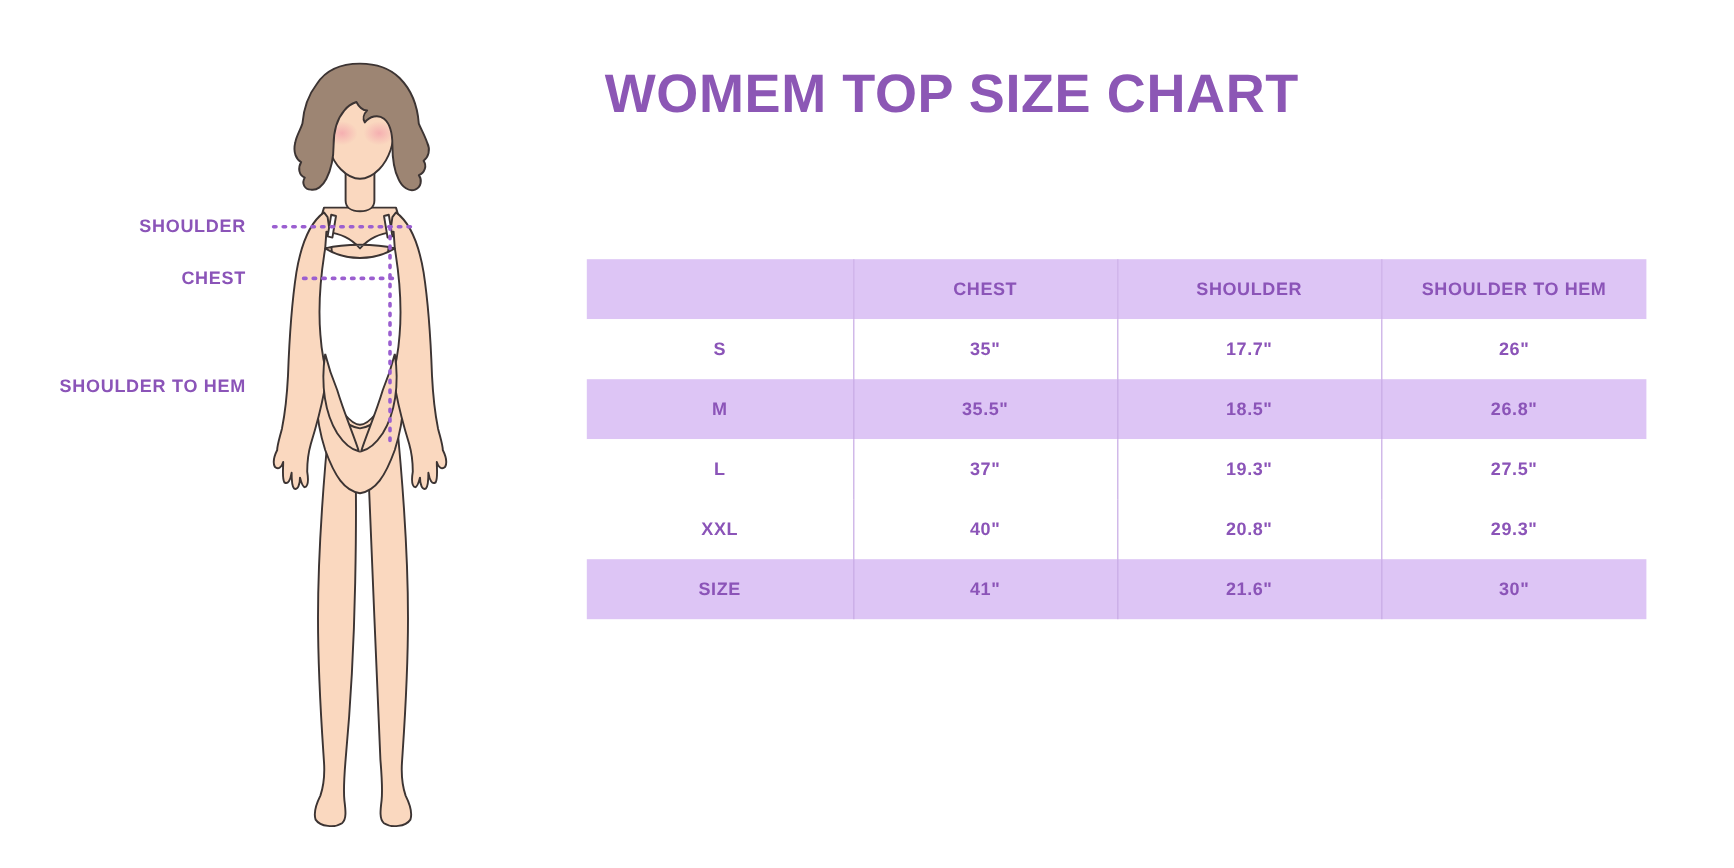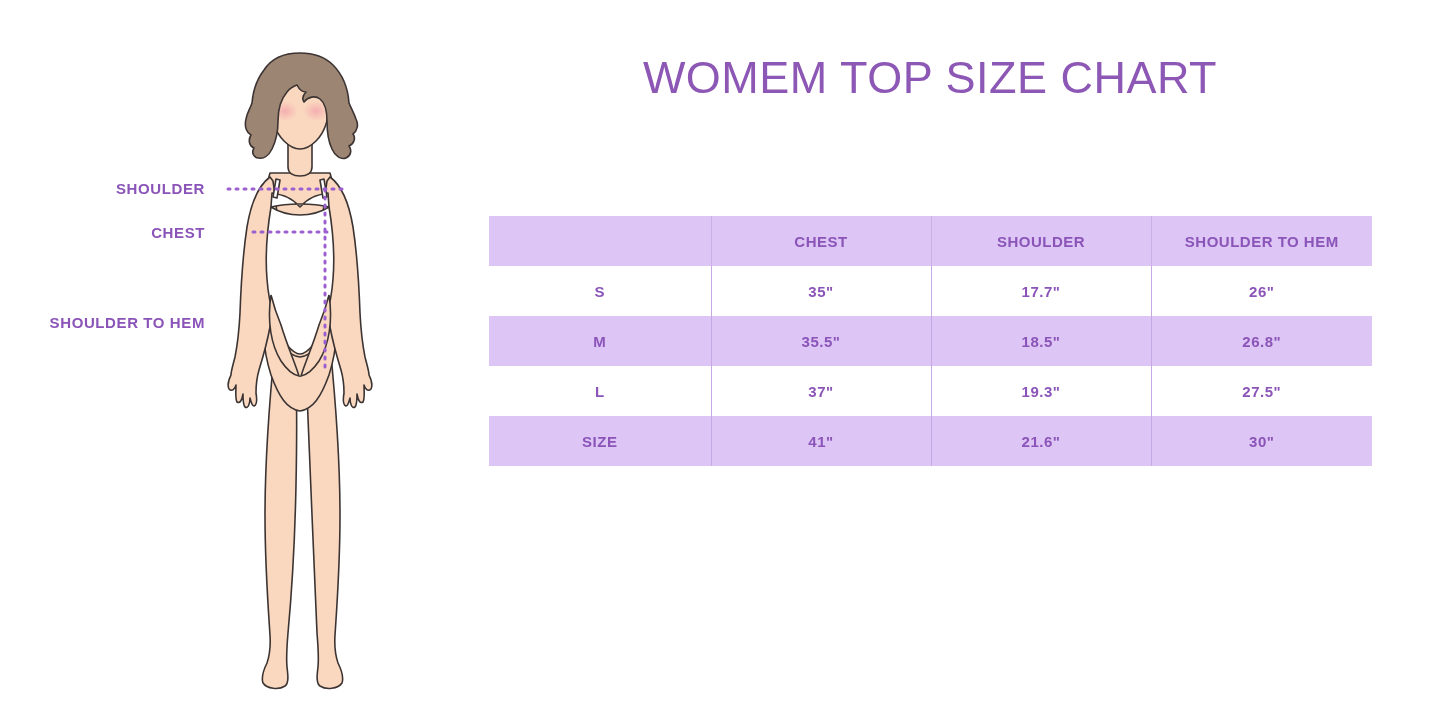--- a/index.html
+++ b/index.html
@@ -14,27 +14,26 @@
     position: relative;
     width: 1445px;
     height: 723px;
     background: #ffffff;
     overflow: hidden;
   }
 
   
   #chart-title {
     position: absolute;
-    left: 480px;
+    left: 504px;
     top: 52px;
     width: 900px;
-    text-align: center;
     font-family: "Liberation Sans", sans-serif;
     font-size: 45px;
-    font-weight: normal;
+    font-weight: bold;
     letter-spacing: 0.5px;
     color: #8c57b5;
     white-space: nowrap;
   }
 
   
   .measure-label {
     position: absolute;
     text-align: right;
     font-family: "Liberation Sans", sans-serif;
@@ -227,20 +226,26 @@
         <td>35.5"</td>
         <td>18.5"</td>
         <td>26.8"</td>
       </tr>
       <tr class="odd">
         <td>L</td>
         <td>37"</td>
         <td>19.3"</td>
         <td>27.5"</td>
       </tr>
+      <tr class="odd">
+        <td>XXL</td>
+        <td>40"</td>
+        <td>20.8"</td>
+        <td>29.3"</td>
+      </tr>
       <tr class="even">
         <td>SIZE</td>
         <td>41"</td>
         <td>21.6"</td>
         <td>30"</td>
       </tr>
     </tbody>
   </table>
 
 </div>

